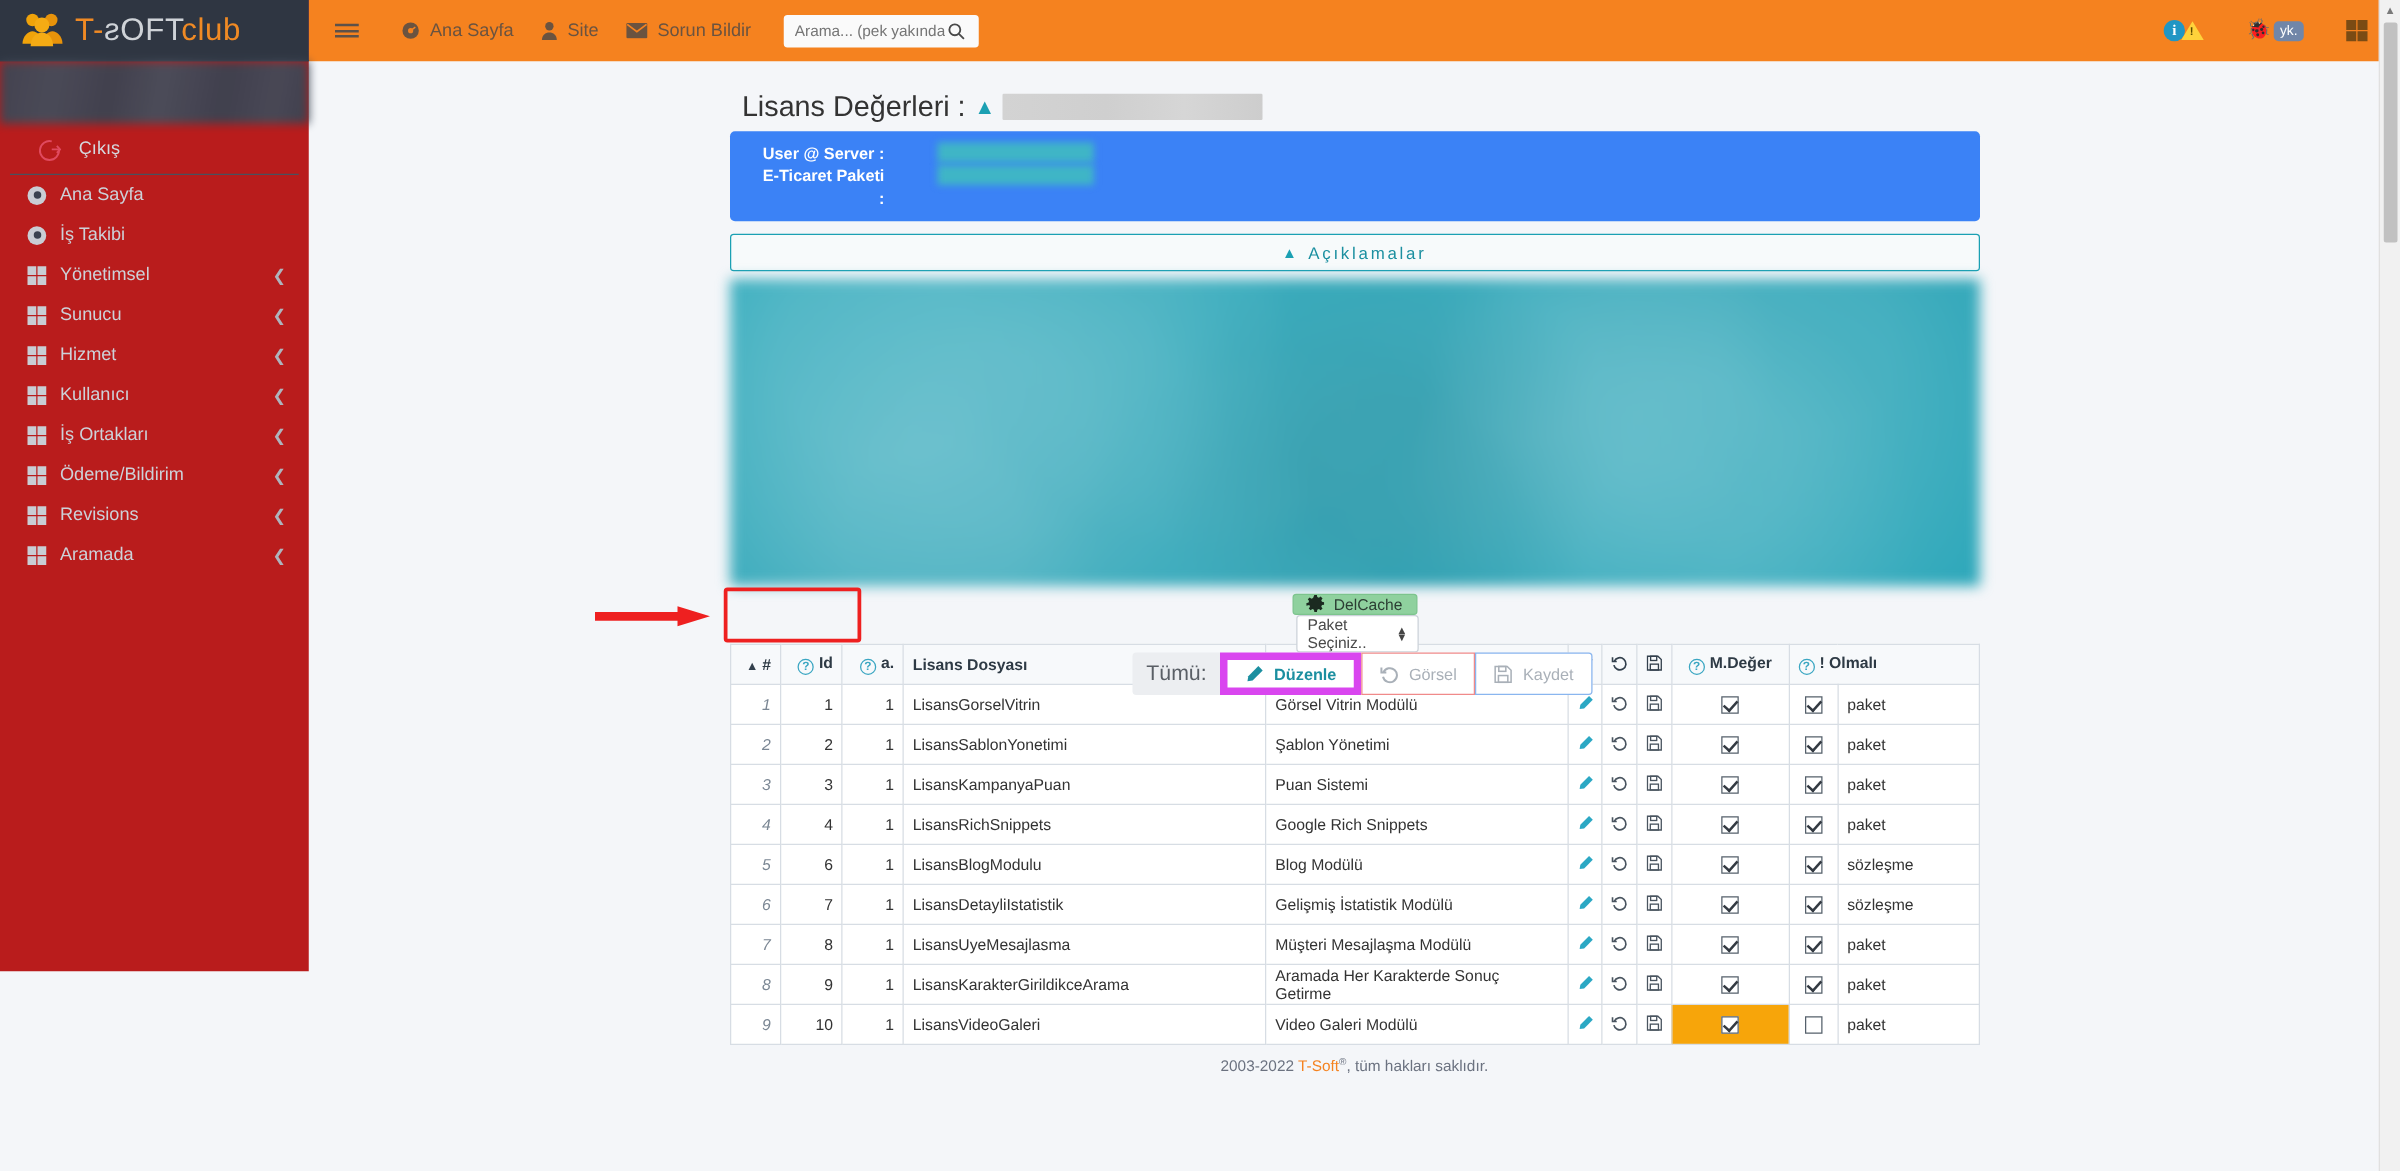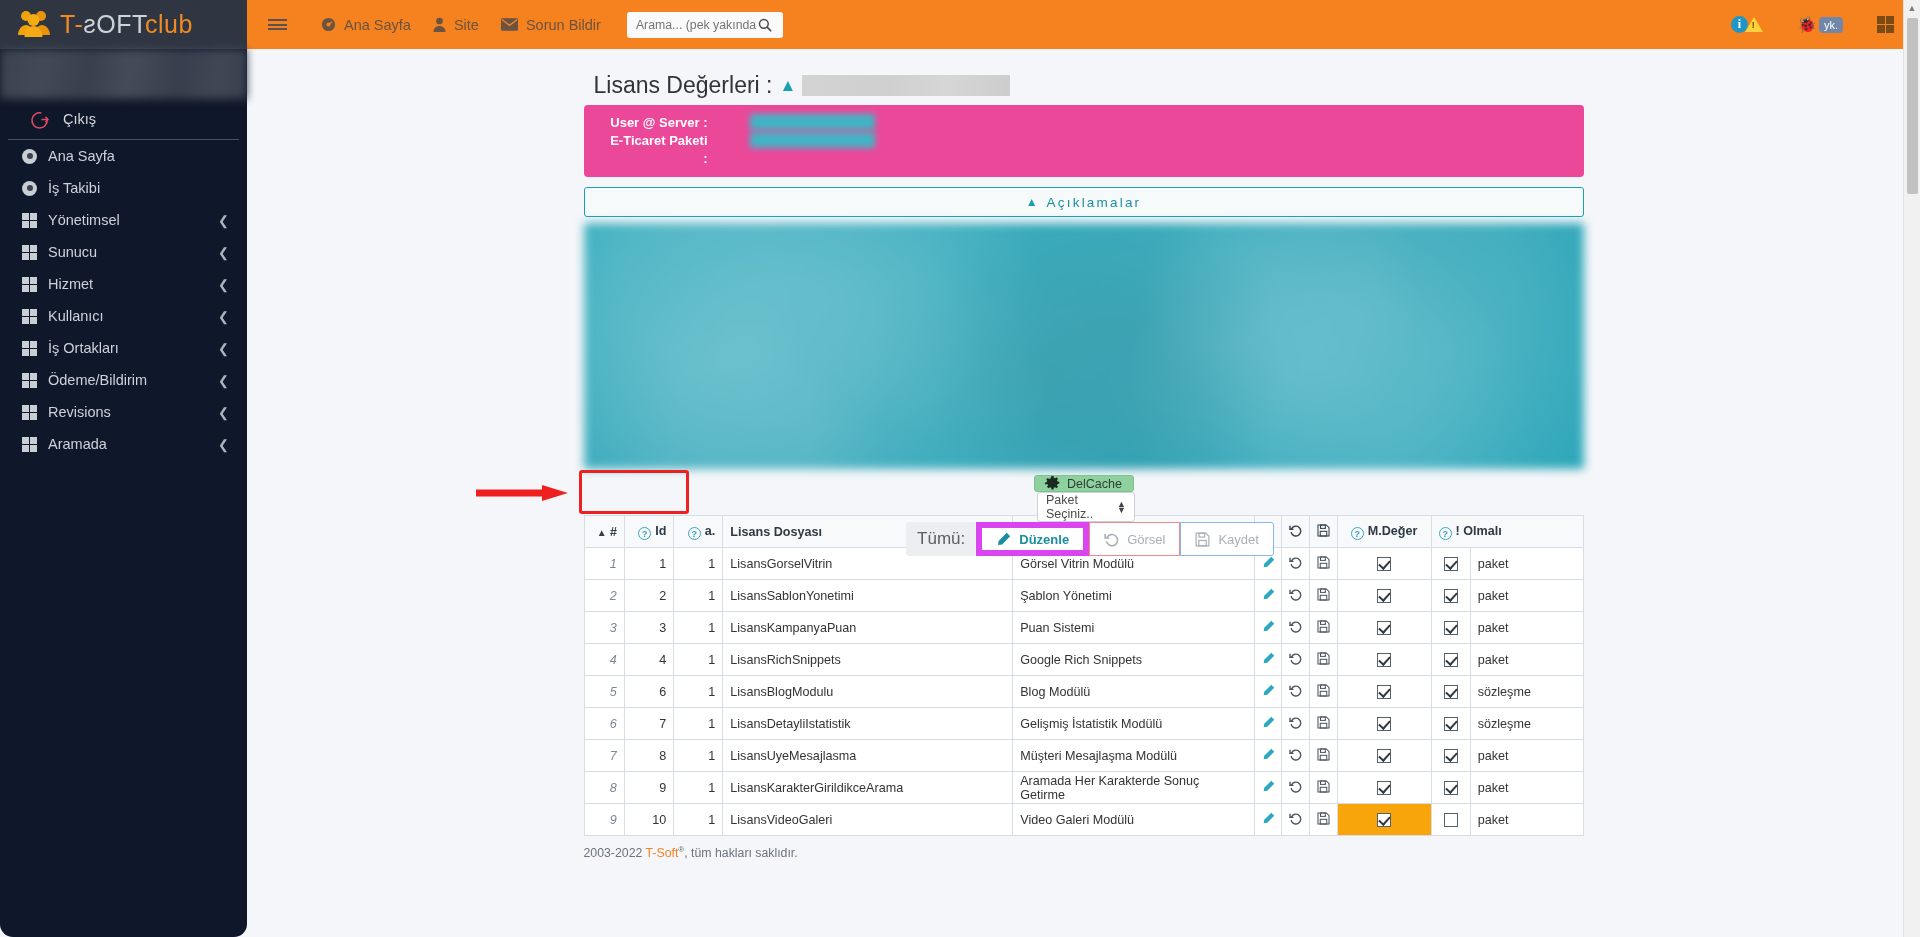--- a/index.html
+++ b/index.html
@@ -7,25 +7,24 @@
     margin: 0; padding: 0;
     width: 1920px; height: 937px;
     overflow: hidden;
     font-family: "Liberation Sans", sans-serif;
     background: #f4f6f9;
   }
 
   
   #sidebar {
     position: absolute; left: 0; top: 0;
-    width: 247px; height: 937px;
-    background: #0f172a;
+    width: 247px; height: 777px;
+    background: #b91c1c;
     color: #c9cdd4;
     z-index: 5;
-    border-radius: 13px;
   }
   #brand {
     height: 49px;
     background: #2f3642;
     display: flex; align-items: center;
     padding-left: 16px;
     border-bottom: 1px solid #333a46;
   }
   #brand-mark {
     width: 36px; height: 34px;
@@ -158,21 +157,21 @@
     display: flex; align-items: center;
   }
   .title-caret { color: #1ba0b3; margin: 0 6px 0 7px; font-size: 17px; line-height: 1; }
   .redact-grey {
     width: 208px; height: 21px;
     background: linear-gradient(90deg,#d3d3d3,#cfcfcf 40%,#d6d6d6 70%,#cdcdcd);
     display: inline-block; border-radius: 1px;
   }
 
   #info-panel {
-    background: #ec4899; color: #fff;
+    background: #3b82f6; color: #fff;
     border-radius: 4px;
     padding: 9px 0 9px 0;
     margin-bottom: 10px;
   }
   .ip-row { display: flex; font-size: 13px; font-weight: bold; line-height: 18px; }
   .ip-label { width: 104px; text-align: right; margin-left: 20px; }
   .ip-val-blur {
     width: 125px; height: 16px; margin-left: 42px;
     background: #3fb5c6; filter: blur(3px);
   }
@@ -278,21 +277,21 @@
     vertical-align: middle;
   }
   .cbx.on::after {
     content: ""; position: absolute; left: 3px; top: 0px;
     width: 5px; height: 9px; border: solid #333a42;
     border-width: 0 2px 2px 0; transform: rotate(42deg);
   }
   td.hl-orange { background: #f7a50a; }
 
   #footer {
-    font-size: 12.3px; color: #6b7280;
+    text-align: center; font-size: 12.3px; color: #6b7280;
     padding-top: 9px;
   }
   #footer .tsoft { color: #f5821f; }
   #footer sup { font-size: 8px; }
 
   
   #scrollstrip {
     position: absolute; right: 0; top: 0; width: 17px; height: 937px;
     background: #f1f1f1; border-left: 1px solid #e0e0e0; z-index: 9;
   }

